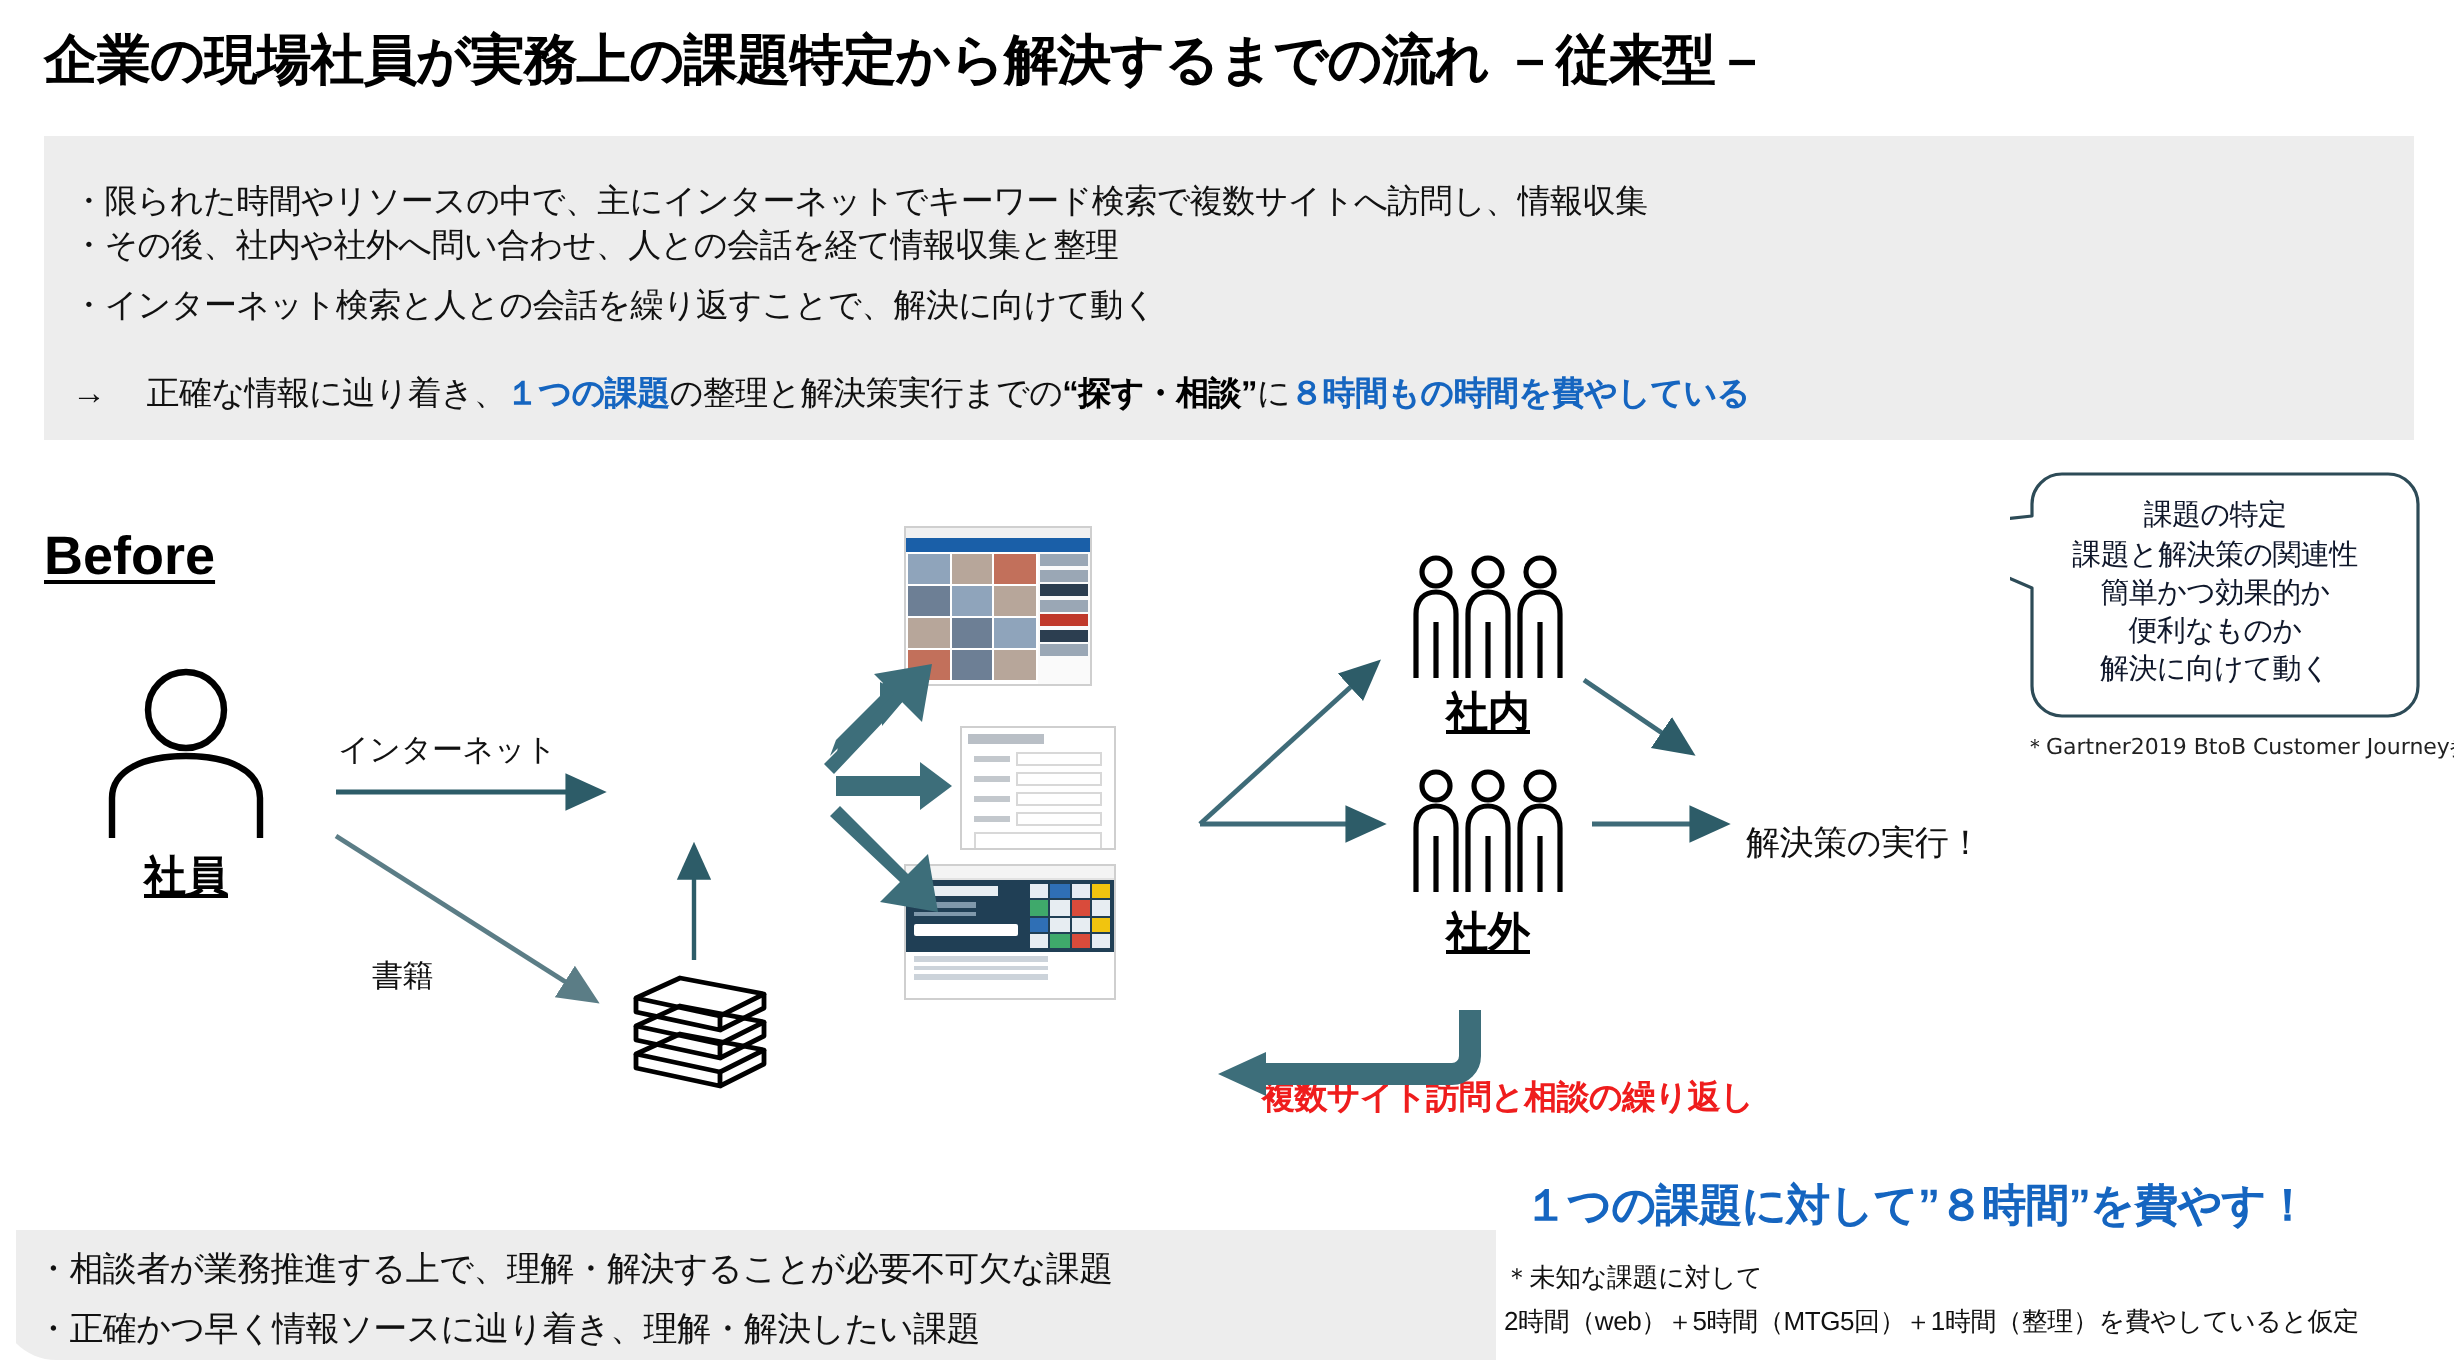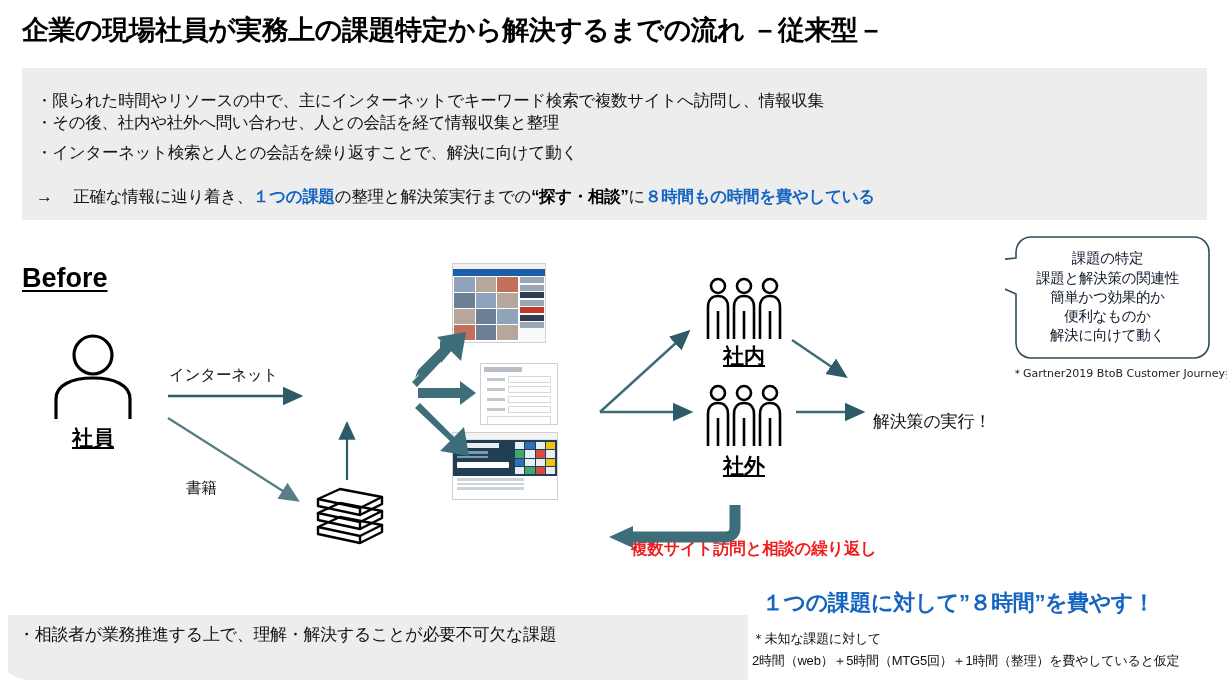--- a/index.html
+++ b/index.html
@@ -466,20 +466,21 @@
       <div>便利なものか</div>
       <div>解決に向けて動く</div>
     </div>
   </div>
   <div id="callout-note">＊Gartner2019 BtoB Customer Journey参照</div>
 
   <div id="loop-label">複数サイト訪問と相談の繰り返し</div>
 
   <div id="issues-panel">
     <div class="issue-line i0">・相談者が業務推進する上で、理解・解決することが必要不可欠な課題</div>
+    <div class="issue-line i1">・正確かつ早く情報ソースに辿り着き、理解・解決したい課題</div>
   </div>
 
   <div id="conclusion-headline">１つの課題に対して”８時間”を費やす！</div>
   <div class="conclusion-note" id="conclusion-note-0">＊未知な課題に対して</div>
   <div class="conclusion-note" id="conclusion-note-1">2時間（web）＋5時間（MTG5回）＋1時間（整理）を費やしていると仮定</div>
 
   <svg id="arrow-layer" viewBox="0 0 1227 680">
     <defs>
       <marker id="thin-head" markerWidth="9" markerHeight="9" refX="7.2" refY="4.5" orient="auto">
         <path d="M0 0.6 L8.6 4.5 L0 8.4 Z" fill="#2d5c68"></path>

